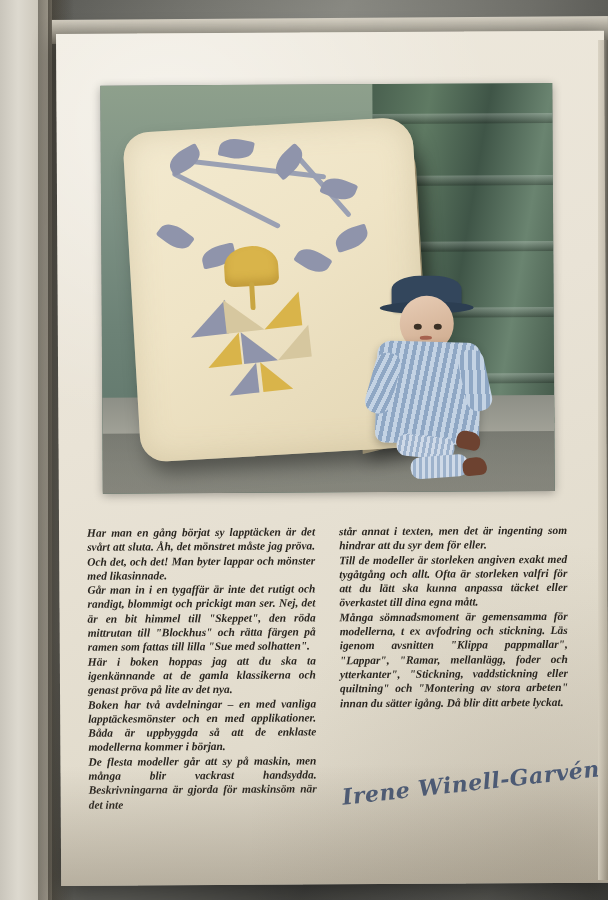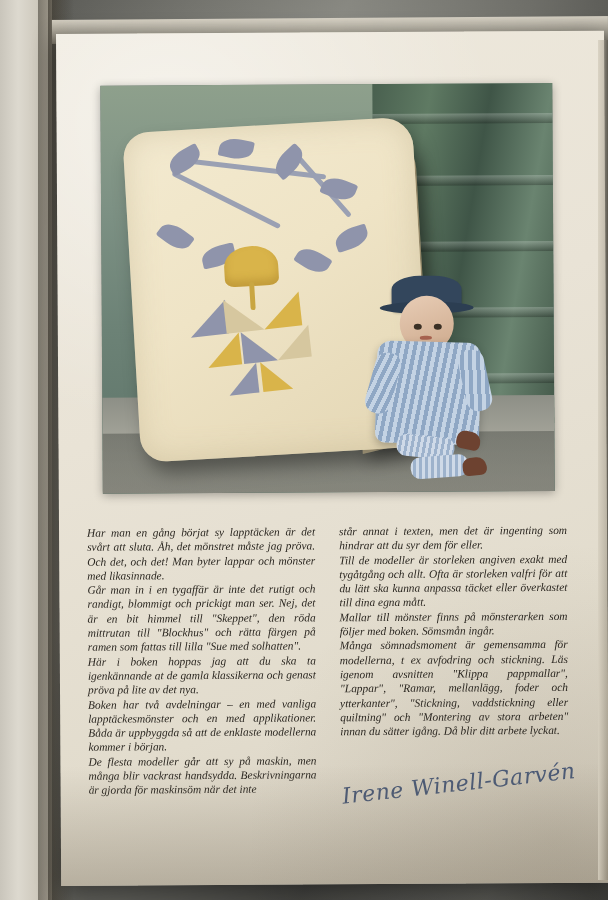--- a/index.html
+++ b/index.html
@@ -1,21 +1,21 @@
 <!DOCTYPE html>
 <html><head>
 <meta charset="utf-8">
 <style>
   html,body{margin:0;padding:0;}
   body{
     width:608px;height:900px;overflow:hidden;
     background:#9a9a92;
     font-family:"Liberation Serif", serif;
   }
-  .scene{position:relative;width:608px;height:900px;overflow:hidden;}
+  .scene{position:relative;width:608px;height:900px;overflow:hidden;font-weight:bold;}
 
   
   .backdrop{
     position:absolute;inset:0;
     background:
       linear-gradient(115deg,#6e6e68 0%,#8d8d85 18%,#a6a69d 34%,#8a8a82 52%,#5f5f5a 70%,#7b7b74 88%,#5a5a55 100%);
     filter:blur(0.3px);
   }
   .backdrop-shade{
     position:absolute;inset:0;
@@ -286,21 +286,20 @@
         <p>Har man en gång börjat sy lapptäcken är det svårt att sluta. Åh, det mönstret måste jag pröva. Och det, och det! Man byter lappar och mönster med likasinnade.</p>
         <p>Går man in i en tygaffär är inte det rutigt och randigt, blommigt och prickigt man ser. Nej, det är en bit himmel till "Skeppet", den röda mittrutan till "Blockhus" och rätta färgen på ramen som fattas till lilla "Sue med solhatten".</p>
         <p>Här i boken hoppas jag att du ska ta igenkännande at de gamla klassikerna och genast pröva på lite av det nya.</p>
         <p>Boken har två avdelningar – en med vanliga lapptäckesmönster och en med applikationer. Båda är uppbyggda så att de enklaste modellerna kommer i början.</p>
         <p>De flesta modeller går att sy på maskin, men många blir vackrast handsydda. Beskrivningarna är gjorda för maskinsöm när det inte</p>
       </div>
 
       <div class="col col-right">
         <p>står annat i texten, men det är ingenting som hindrar att du syr dem för eller.</p>
         <p>Till de modeller är storleken angiven exakt med tygåtgång och allt. Ofta är storleken valfri för att du lätt ska kunna anpassa täcket eller överkastet till dina egna mått.</p>
-        <p>Mallar till mönster finns på mönsterarken som följer med boken. Sömsmån ingår.</p>
         <p>Många sömnadsmoment är gemensamma för modellerna, t ex avfodring och stickning. Läs igenom avsnitten "Klippa pappmallar", "Lappar", "Ramar, mellanlägg, foder och ytterkanter", "Stickning, vaddstickning eller quiltning" och "Montering av stora arbeten" innan du sätter igång. Då blir ditt arbete lyckat.</p>
       </div>
 
       <div class="signature">Irene Winell-Garvén</div>
     </div>
 
     <div class="page-bottom-shade"></div>
   </div>
 
   <div class="right-edge"></div>

